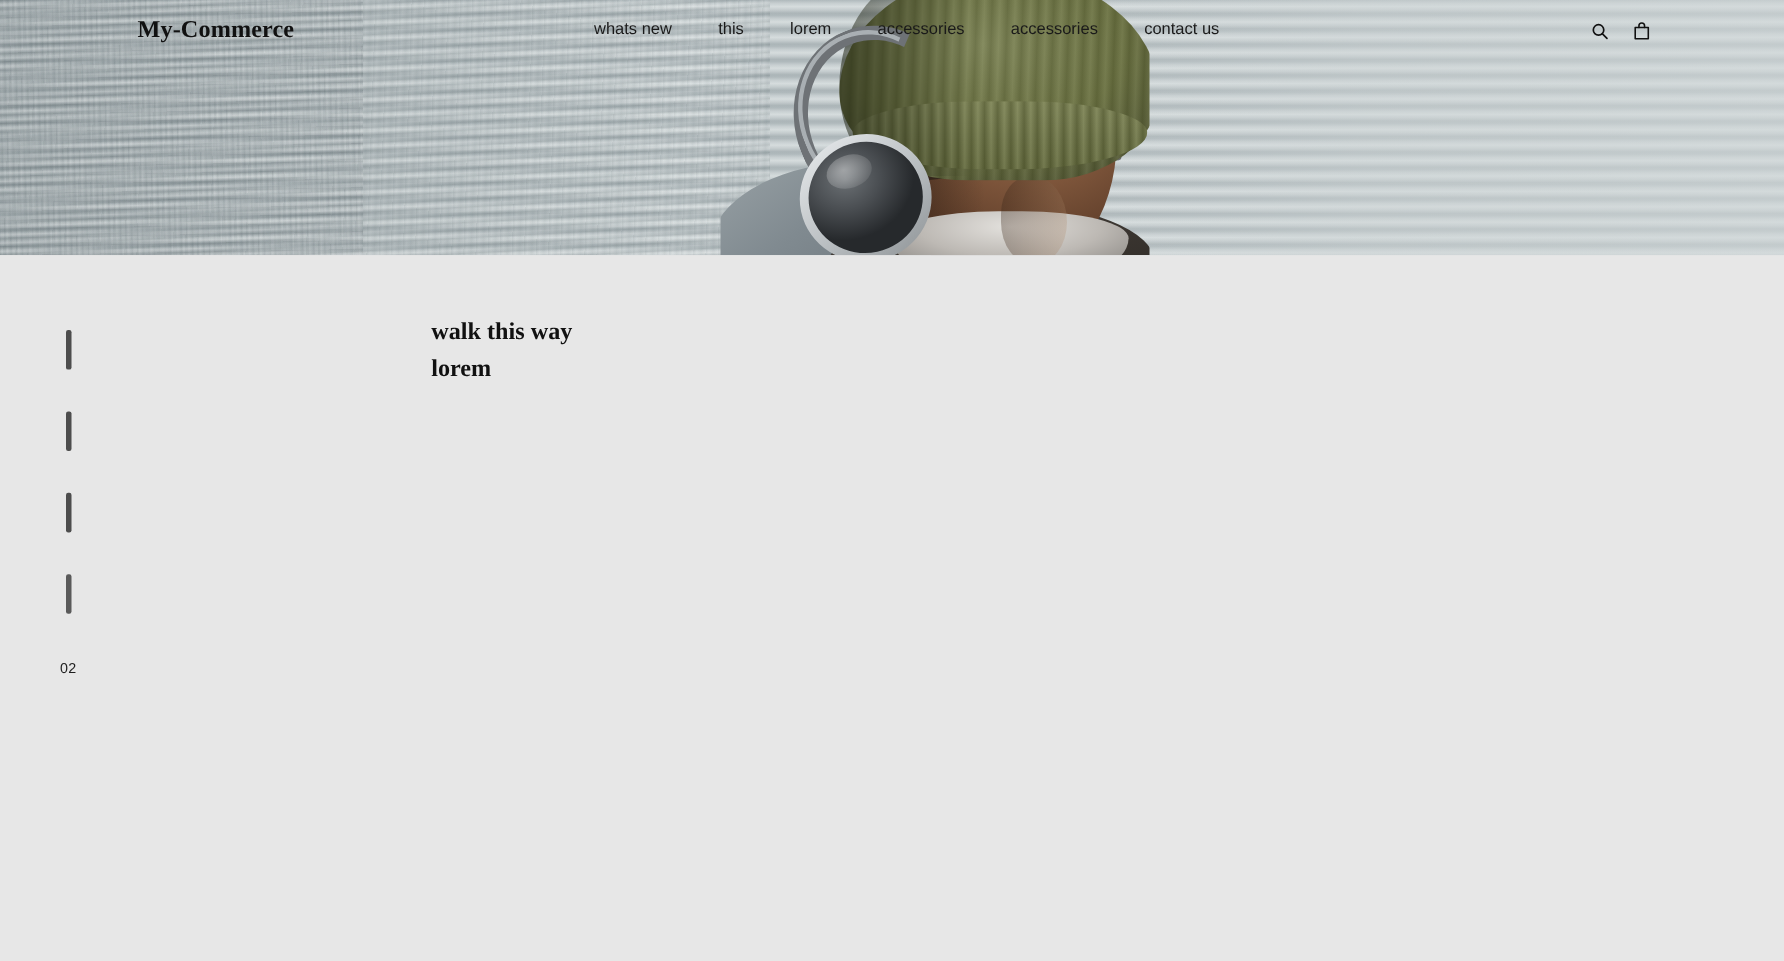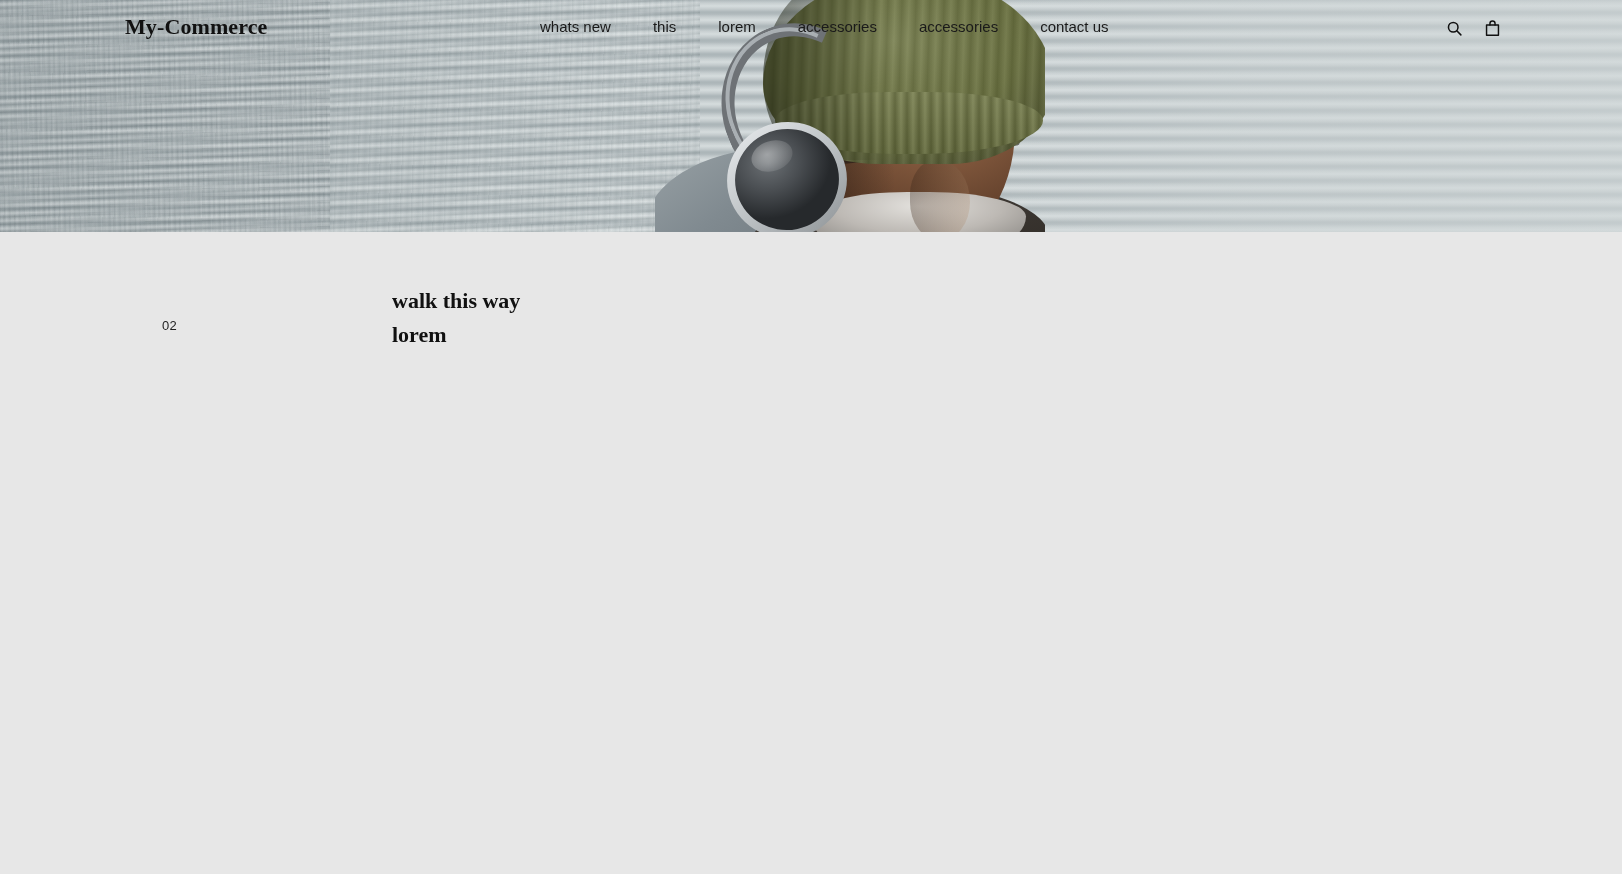--- a/index.html
+++ b/index.html
@@ -370,21 +370,21 @@
     height: 642px;
     background: #e7e7e7;
   }
 
   .progress-rail {
     position: absolute;
     left: 50px;
     top: 68px;
     width: 24px;
     display: flex;
-    flex-direction: row;
+    flex-direction: column;
     align-items: center;
     gap: 28px;
   }
   .tick {
     width: 5px;
     height: 36px;
     background: #4d4d4d;
     border-radius: 2px;
     margin-bottom: 10px;
   }

